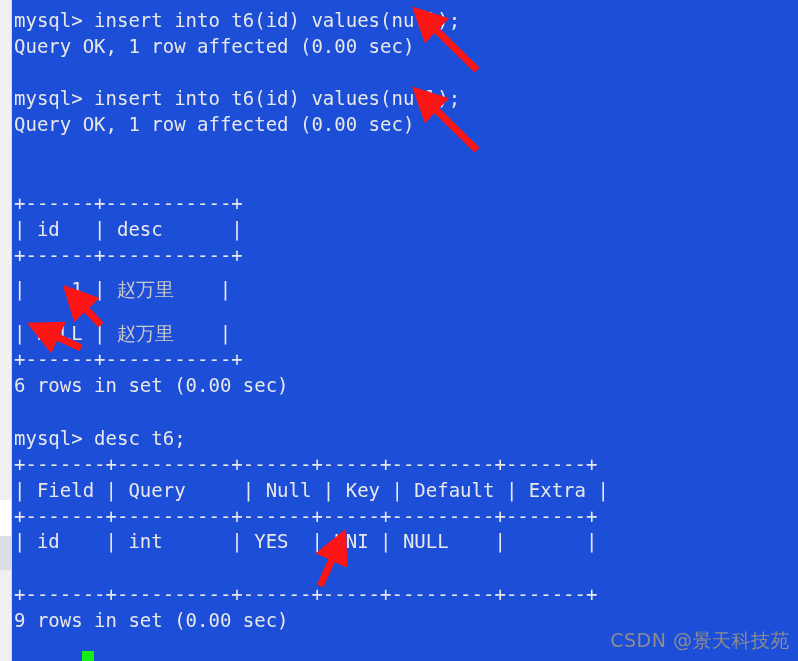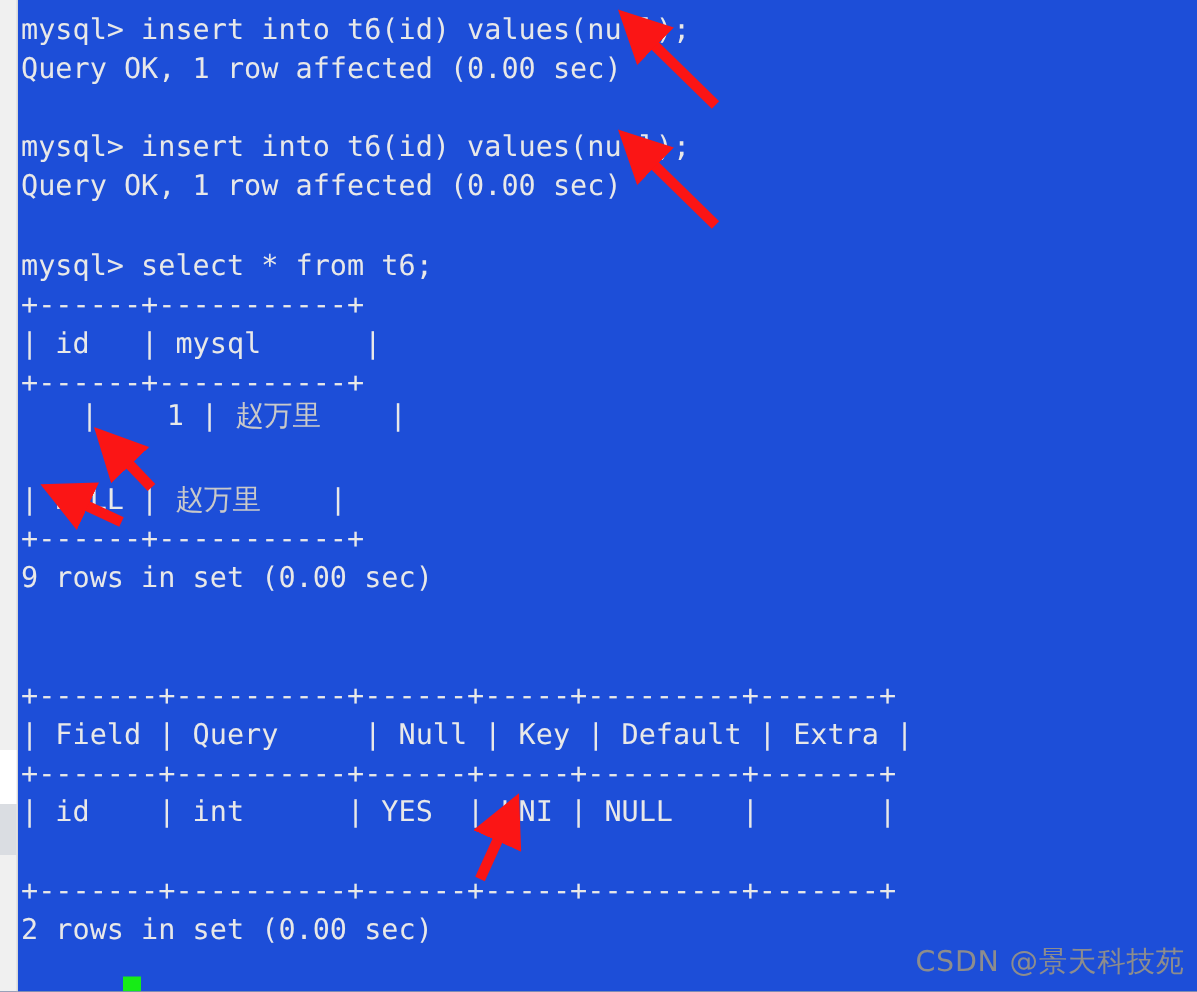--- a/index.html
+++ b/index.html
@@ -102,34 +102,34 @@
     <div class="track-white"></div>
     <div class="track-thumb"></div>
   </div>
 
   <div id="terminal">
 
   <div class="term-line" style="top: 7px;">mysql&gt; insert into t6(id) values(null);</div>
       <div class="term-line" style="top: 33.1px;">Query OK, 1 row affected (0.00 sec)</div>
       <div class="term-line" style="top: 85.3px;">mysql&gt; insert into t6(id) values(null);</div>
       <div class="term-line" style="top: 111.4px;">Query OK, 1 row affected (0.00 sec)</div>
-      <div class="term-line" style="top: 163.6px;">mysql&gt; select * from t6;</div>
       <div class="term-line" style="top: 189.7px;">+------+-----------+</div>
-      <div class="term-line" style="top: 215.8px;">| id   | mysql      |</div>
+      <div class="term-line" style="top: 215.8px;">| id   | desc      |</div>
       <div class="term-line" style="top: 241.9px;">+------+-----------+</div>
-      <div class="term-line" style="top: 264px; margin-left: 40px;">|    1 | <span class="cjk-seg">赵万里</span>    |</div>
+      <div class="term-line" style="top: 276px;">|    1 | <span class="cjk-seg">赵万里</span>    |</div>
       <div class="term-line" style="top: 320.2px;">| NULL | <span class="cjk-seg">赵万里</span>    |</div>
       <div class="term-line" style="top: 346.3px;">+------+-----------+</div>
-      <div class="term-line" style="top: 372.4px;">9 rows in set (0.00 sec)</div>
+      <div class="term-line" style="top: 372.4px;">6 rows in set (0.00 sec)</div>
+      <div class="term-line" style="top: 424.6px;">mysql&gt; desc t6;</div>
       <div class="term-line" style="top: 450.7px;">+-------+----------+------+-----+---------+-------+</div>
       <div class="term-line" style="top: 476.8px;">| Field | Query     | Null | Key | Default | Extra |</div>
       <div class="term-line" style="top: 502.9px;">+-------+----------+------+-----+---------+-------+</div>
       <div class="term-line" style="top: 528px;">| id    | int      | YES  | UNI | NULL    |       |</div>
       <div class="term-line" style="top: 581.2px;">+-------+----------+------+-----+---------+-------+</div>
-      <div class="term-line" style="top: 607.3px;">2 rows in set (0.00 sec)</div>
+      <div class="term-line" style="top: 607.3px;">9 rows in set (0.00 sec)</div>
     </div>
 
   <div id="cursor-block"></div>
 
   <svg class="arrow-svg" style="left:415px; top:16px;" width="70" height="58" viewBox="0 0 70 58">
     <defs>
       <marker id="ah1" markerWidth="5" markerHeight="5" refX="1.2" refY="2.5" orient="auto">
         <path d="M0,0 L5,2.5 L0,5 z" fill="#fb1515"></path>
       </marker>
     </defs>

